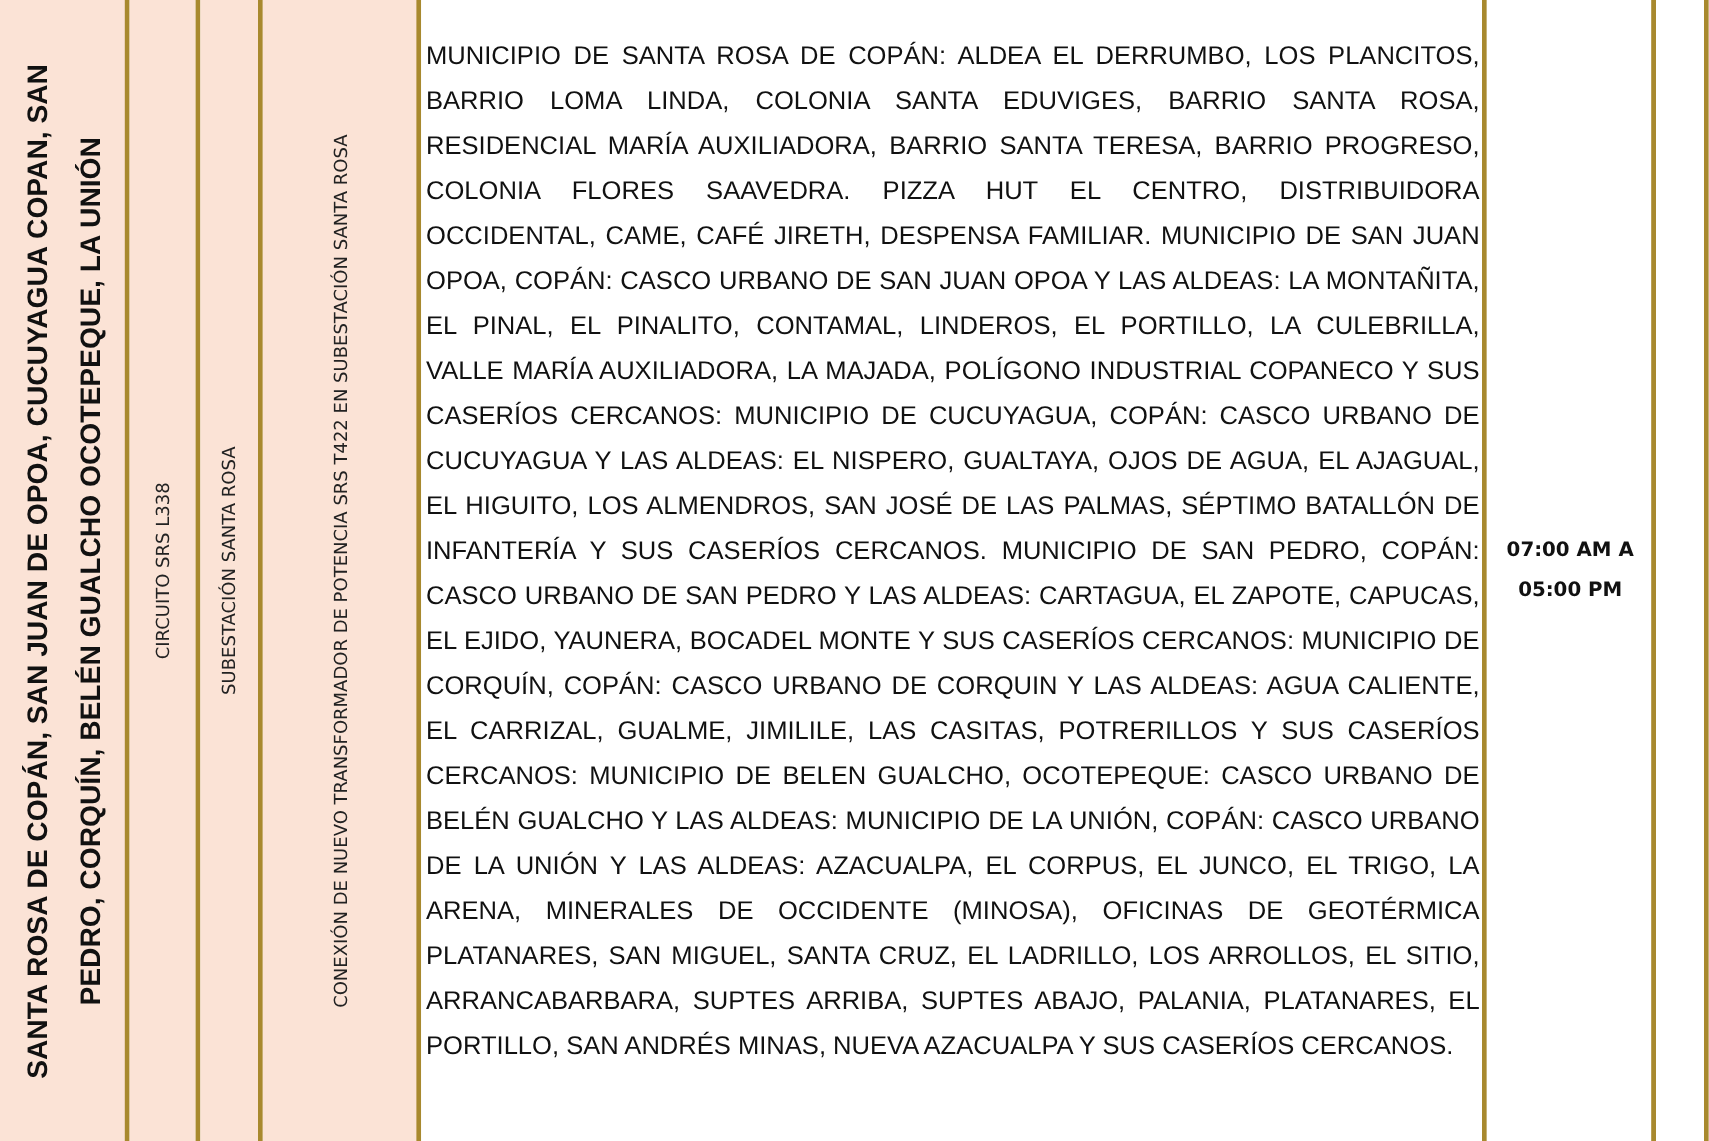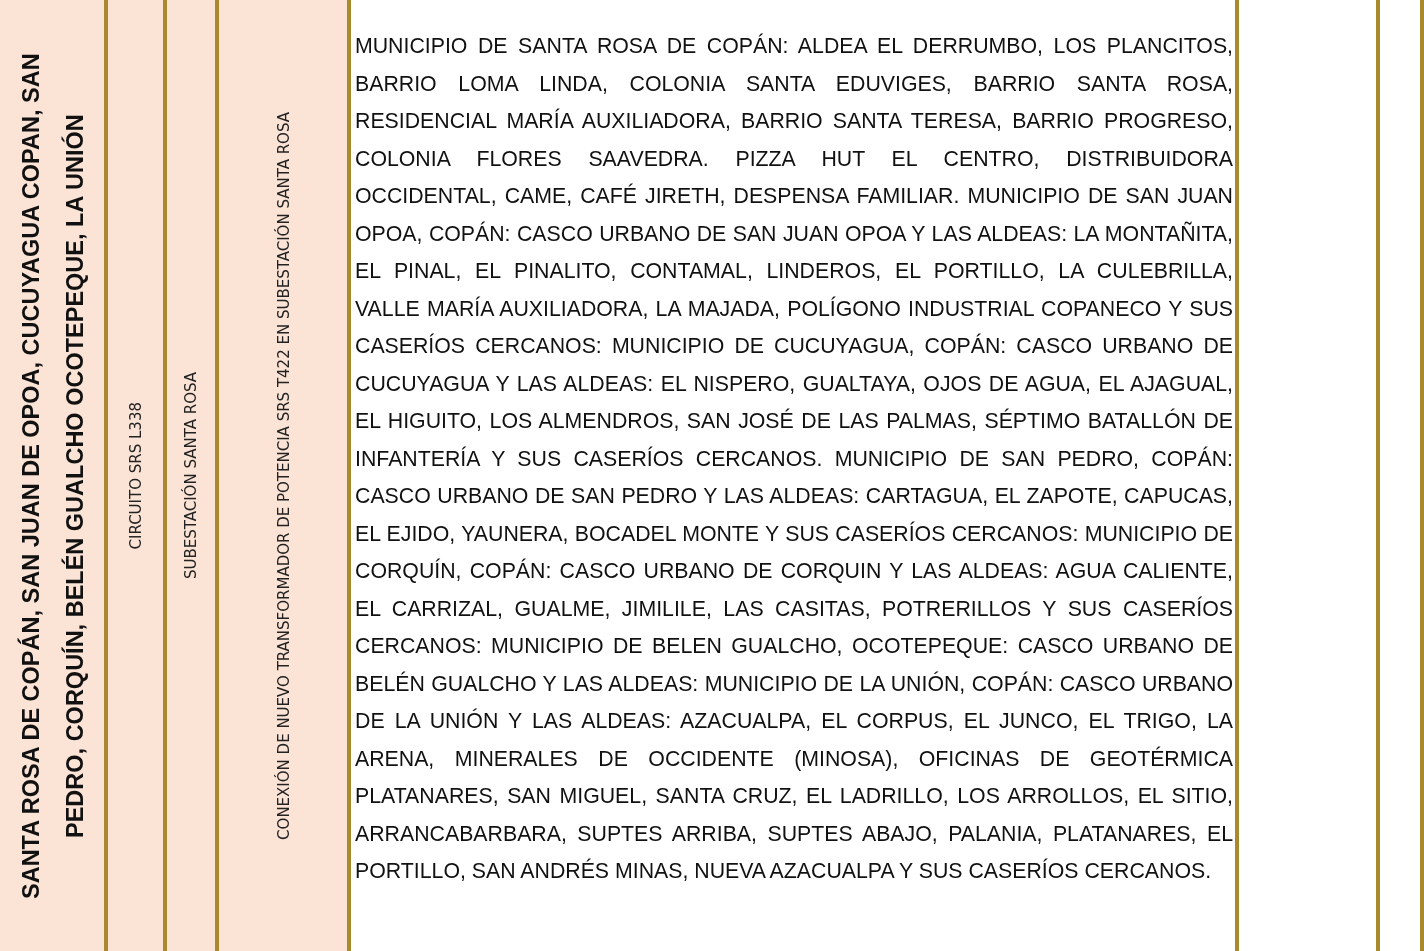--- a/index.html
+++ b/index.html
@@ -79,17 +79,21 @@
       <div class="vert vert-small">CONEXIÓN DE NUEVO TRANSFORMADOR DE POTENCIA SRS T422 EN SUBESTACIÓN SANTA ROSA</div>
     </div>
   </div>
   <div class="vline" style="left:347px;"></div>
 
   <div class="col white" style="left:351px; width:885px;"></div>
   <div class="desc">MUNICIPIO DE SANTA ROSA DE COPÁN: ALDEA EL DERRUMBO, LOS PLANCITOS, BARRIO LOMA LINDA, COLONIA SANTA EDUVIGES, BARRIO SANTA ROSA, RESIDENCIAL MARÍA AUXILIADORA, BARRIO SANTA TERESA, BARRIO PROGRESO, COLONIA FLORES SAAVEDRA. PIZZA HUT EL CENTRO, DISTRIBUIDORA OCCIDENTAL, CAME, CAFÉ JIRETH, DESPENSA FAMILIAR. MUNICIPIO DE SAN JUAN OPOA, COPÁN: CASCO URBANO DE SAN JUAN OPOA Y LAS ALDEAS: LA MONTAÑITA, EL PINAL, EL PINALITO, CONTAMAL, LINDEROS, EL PORTILLO, LA CULEBRILLA, VALLE MARÍA AUXILIADORA, LA MAJADA, POLÍGONO INDUSTRIAL COPANECO Y SUS CASERÍOS CERCANOS: MUNICIPIO DE CUCUYAGUA, COPÁN: CASCO URBANO DE CUCUYAGUA Y LAS ALDEAS: EL NISPERO, GUALTAYA, OJOS DE AGUA, EL AJAGUAL, EL HIGUITO, LOS ALMENDROS, SAN JOSÉ DE LAS PALMAS, SÉPTIMO BATALLÓN DE INFANTERÍA Y SUS CASERÍOS CERCANOS. MUNICIPIO DE SAN PEDRO, COPÁN: CASCO URBANO DE SAN PEDRO Y LAS ALDEAS: CARTAGUA, EL ZAPOTE, CAPUCAS, EL EJIDO, YAUNERA, BOCADEL MONTE Y SUS CASERÍOS CERCANOS: MUNICIPIO DE CORQUÍN, COPÁN: CASCO URBANO DE CORQUIN Y LAS ALDEAS: AGUA CALIENTE, EL CARRIZAL, GUALME, JIMILILE, LAS CASITAS, POTRERILLOS Y SUS CASERÍOS CERCANOS: MUNICIPIO DE BELEN GUALCHO, OCOTEPEQUE: CASCO URBANO DE BELÉN GUALCHO Y LAS ALDEAS: MUNICIPIO DE LA UNIÓN, COPÁN: CASCO URBANO DE LA UNIÓN Y LAS ALDEAS: AZACUALPA, EL CORPUS, EL JUNCO, EL TRIGO, LA ARENA, MINERALES DE OCCIDENTE (MINOSA), OFICINAS DE GEOTÉRMICA PLATANARES, SAN MIGUEL, SANTA CRUZ, EL LADRILLO, LOS ARROLLOS, EL SITIO, ARRANCABARBARA, SUPTES ARRIBA, SUPTES ABAJO, PALANIA, PLATANARES, EL PORTILLO, SAN ANDRÉS MINAS, NUEVA AZACUALPA Y SUS CASERÍOS CERCANOS.</div>
   <div class="vline" style="left:1235px;"></div>
 
   <div class="col white" style="left:1239px; width:138px;"></div>
+  <div class="schedule">
+    <div>07:00 AM A</div>
+    <div>05:00 PM</div>
+  </div>
   <div class="vline" style="left:1376px;"></div>
 
   <div class="col white" style="left:1380px; width:40px;"></div>
   <div class="vline" style="left:1420px;"></div>
 </div>
 
 </body></html>

